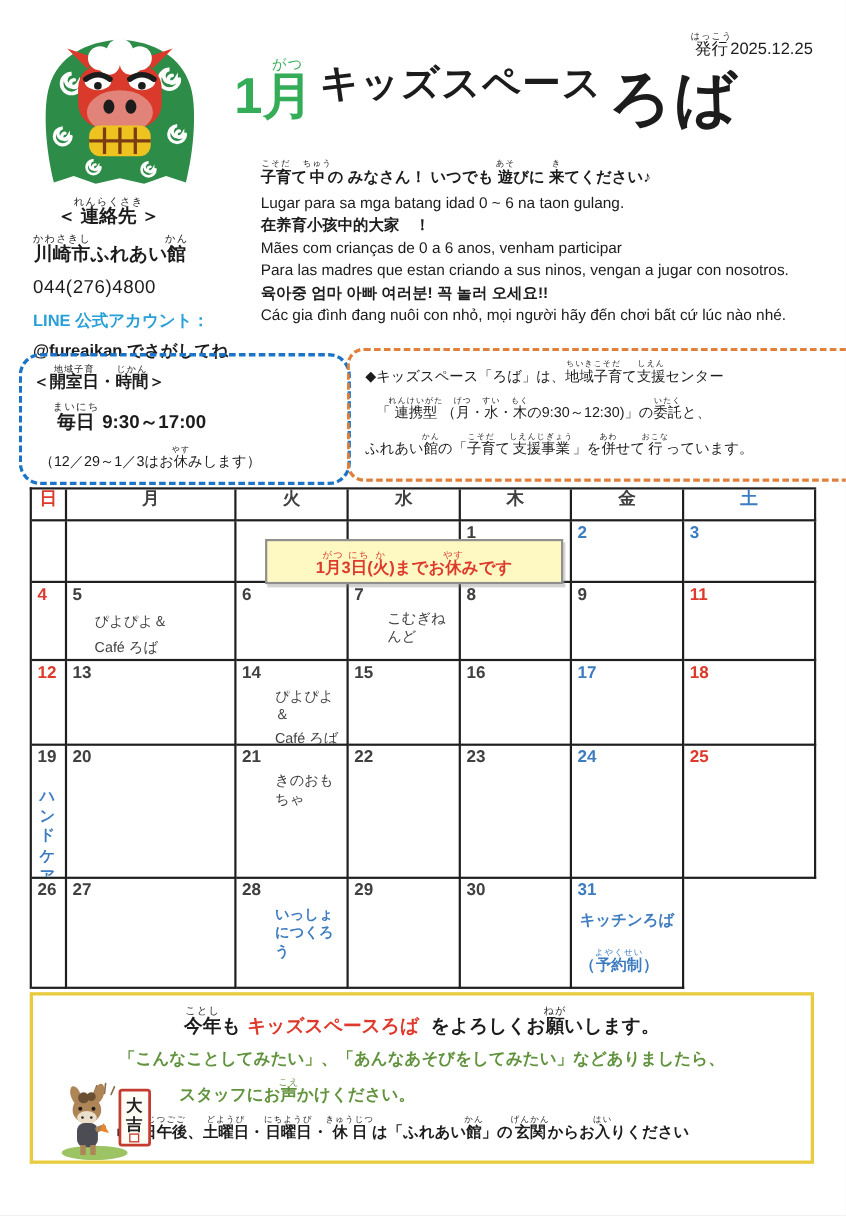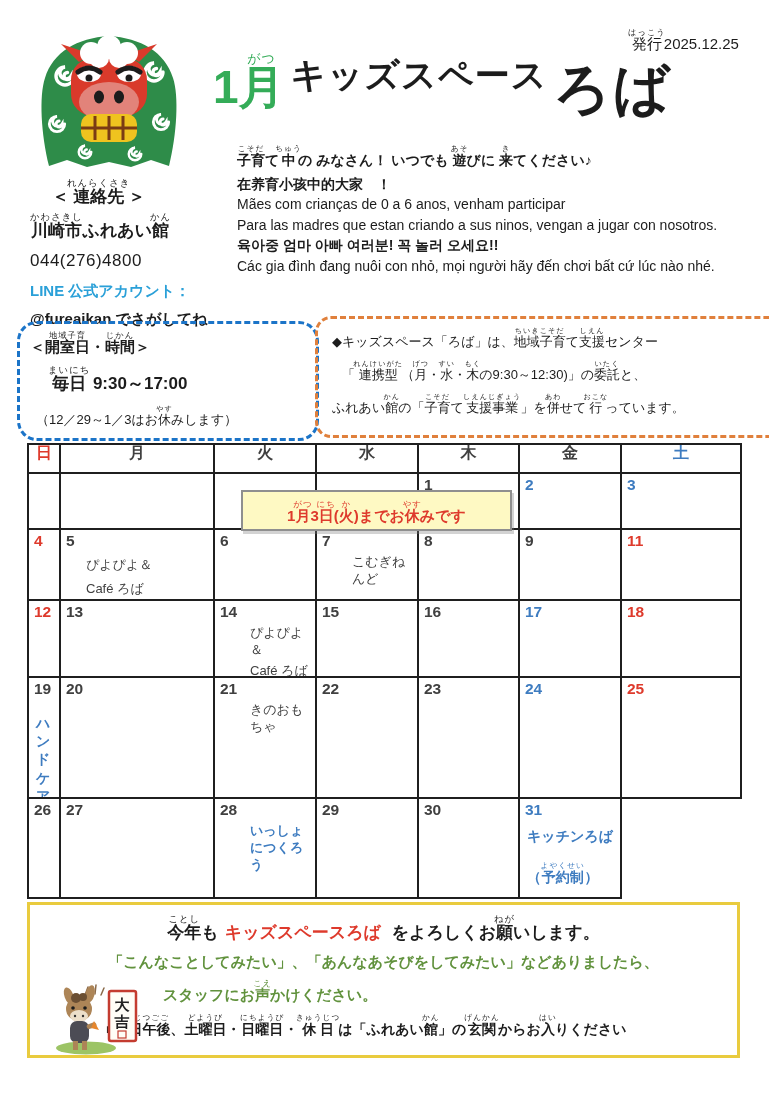--- a/index.html
+++ b/index.html
@@ -113,20 +113,21 @@
   <div class="issue"><ruby>発行<rt>はっこう</rt></ruby>2025.12.25</div>
 
   <div class="title">
     <span class="t-month">1<ruby>月<rt>がつ</rt></ruby></span>
     <span class="t-name">キッズスペース</span>
     <span class="t-name2">ろば</span>
   </div>
 
   <div class="intro">
     <div class="ja"><ruby>子育<rt>こそだ</rt></ruby>て<ruby>中<rt>ちゅう</rt></ruby>の みなさん！ いつでも <ruby>遊<rt>あそ</rt></ruby>びに <ruby>来<rt>き</rt></ruby>てください♪</div>
+    <div class="tl">Lugar para sa mga batang idad 0 ~ 6 na taon gulang.</div>
     <div class="zh">在养育小孩中的大家　！</div>
     <div class="pt">Mães com crianças de 0 a 6 anos, venham participar</div>
     <div class="es">Para las madres que estan criando a sus ninos, vengan a jugar con nosotros.</div>
     <div class="ko">육아중 엄마 아빠 여러분! 꼭 놀러 오세요!!</div>
     <div class="vi">Các gia đình đang nuôi con nhỏ, mọi người hãy đến chơi bất cứ lúc nào nhé.</div>
   </div>
 
   <div class="contact">
     <div class="c-head">＜<ruby>連絡先<rt>れんらくさき</rt></ruby>＞</div>
     <div class="c-name"><ruby>川崎市<rt>かわさきし</rt></ruby>ふれあい<ruby>館<rt>かん</rt></ruby></div>

